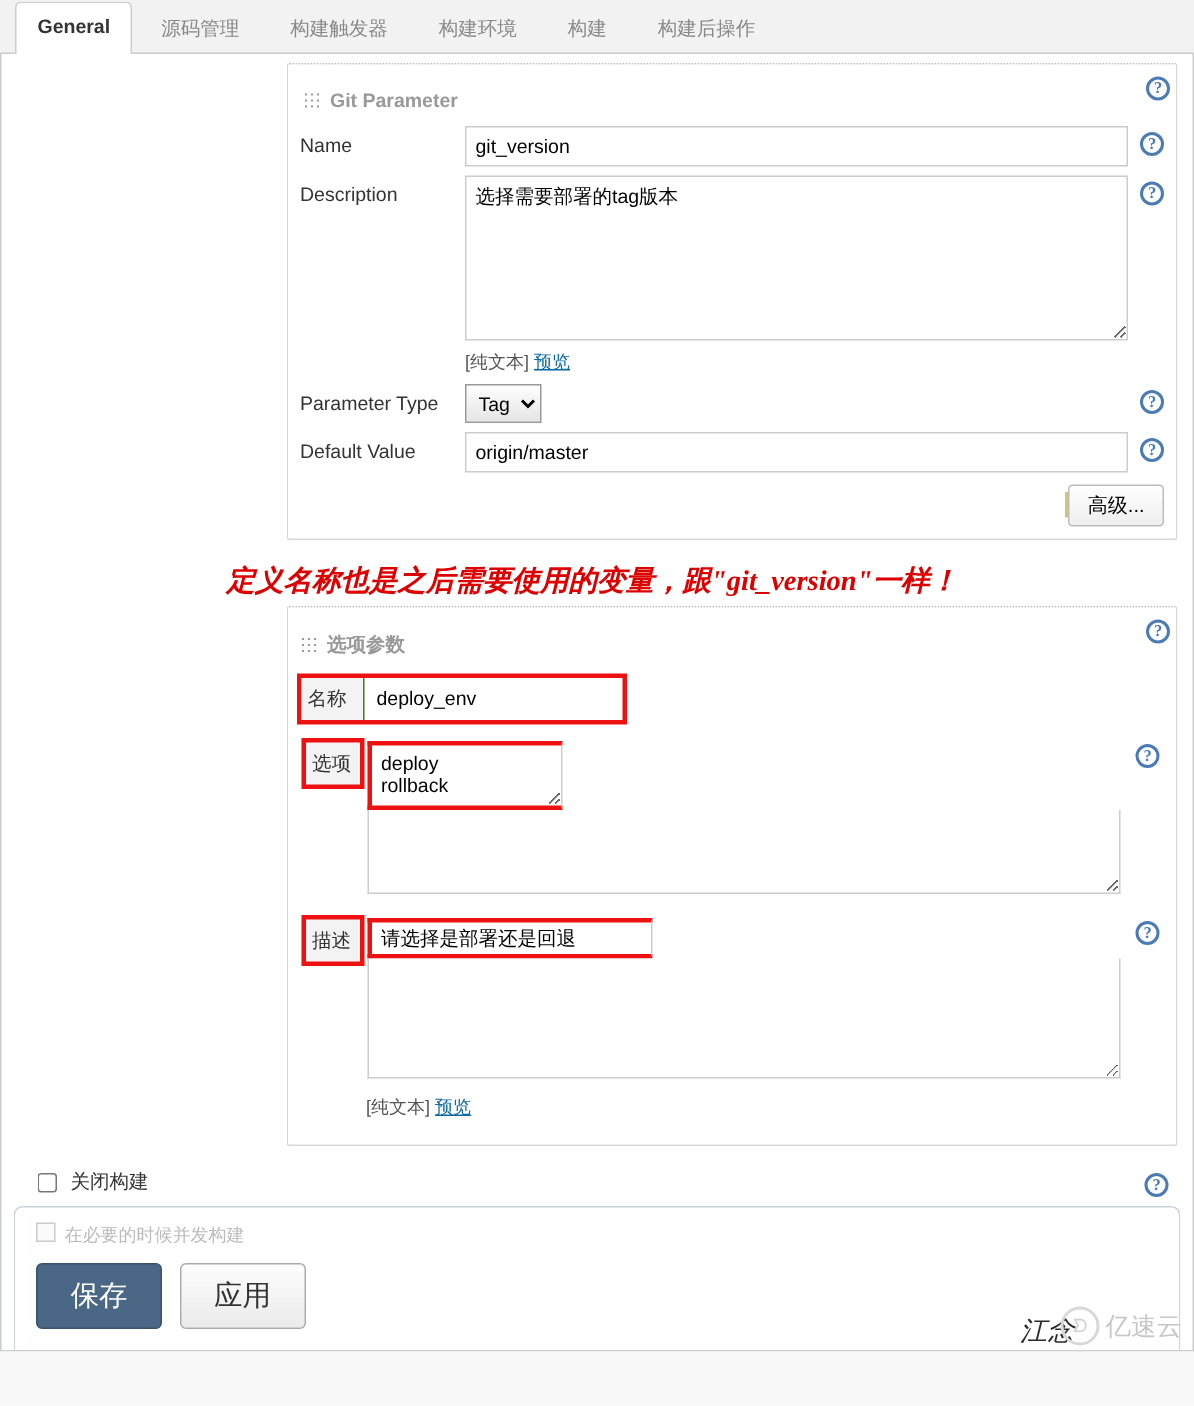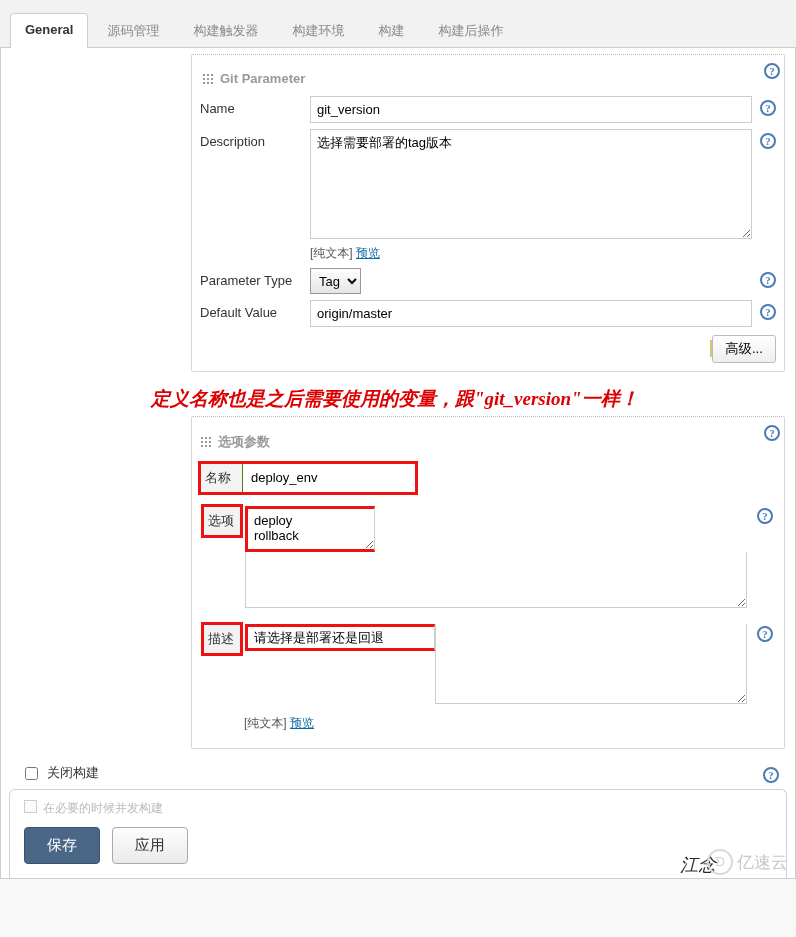--- a/index.html
+++ b/index.html
@@ -13,21 +13,21 @@
   }
   .page {
     width: 796px;
     position: relative;
   }
   .tabs {
     display: flex;
     border-bottom: 1px solid #ccc;
     background: #f2f2f2;
     padding-left: 10px;
-    padding-top: 12px;
+    padding-top: 0;
   }
   .tab {
     padding: 8px 14px;
     color: #888;
     cursor: pointer;
     font-size: 13px;
     border: 1px solid transparent;
     border-bottom: none;
     margin-right: 4px;
     border-radius: 4px 4px 0 0;
@@ -222,21 +222,21 @@
     color: #bbb;
     font-size: 12px;
     margin-bottom: 10px;
     display:flex; gap:6px;
   }
   .btn {
     padding: 8px 22px;
     border-radius: 4px;
     border: 1px solid #aaa;
     cursor: pointer;
-    font-size: 15px;
+    font-size: 19px;
   }
   .btn-primary {
     background: #4a6785;
     color: #fff;
     border-color: #3a536b;
   }
   .btn-default {
     background: linear-gradient(#fdfdfd,#eaeaea);
     color: #333;
   }
@@ -357,21 +357,21 @@
 rollback</textarea>
             <textarea style="height: 56px; border-top: none;"></textarea>
           </div>
           <span class="help-icon">?</span>
         </div>
       </div>
 
       <div style="position:relative; margin-left:6px;">
         <div class="row2" style="align-items:stretch;">
           <div class="form-label-narrow red-box" style="align-self:flex-start;border-right:3px solid #e11">描述</div>
-          <div class="form-field" style="flex-direction:row;">
+          <div class="form-field" style="flex-direction:column;">
             <input type="text" style="border-width: 3px 1px 3px 3px; border-style: solid; border-color: rgb(238, 17, 17) rgb(204, 204, 204) rgb(238, 17, 17) rgb(238, 17, 17); border-image: initial; width: 190px;" value="请选择是部署还是回退">
             <textarea style="height: 80px; border-top: none;"></textarea>
           </div>
           <span class="help-icon">?</span>
         </div>
       </div>
 
       <div class="hint-row-narrow" style="margin-left:52px;">
         <span>[纯文本]</span>
         <span class="link">预览</span>

